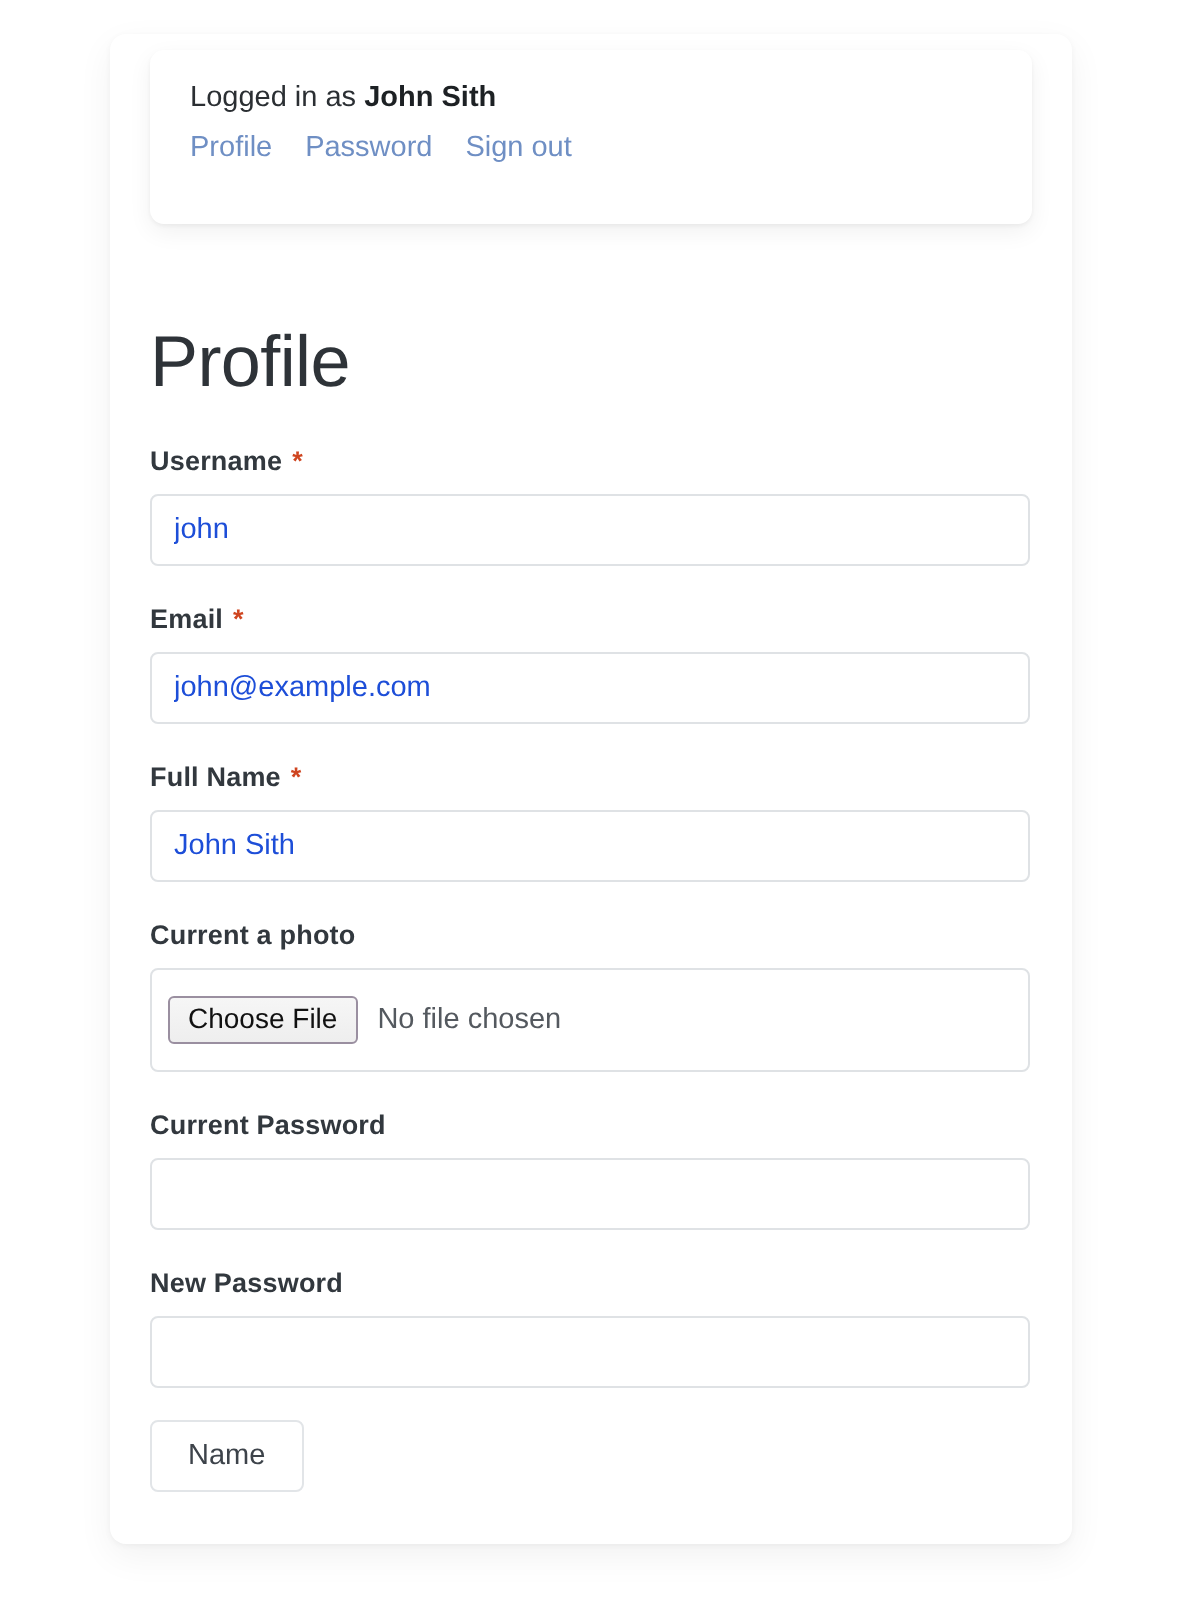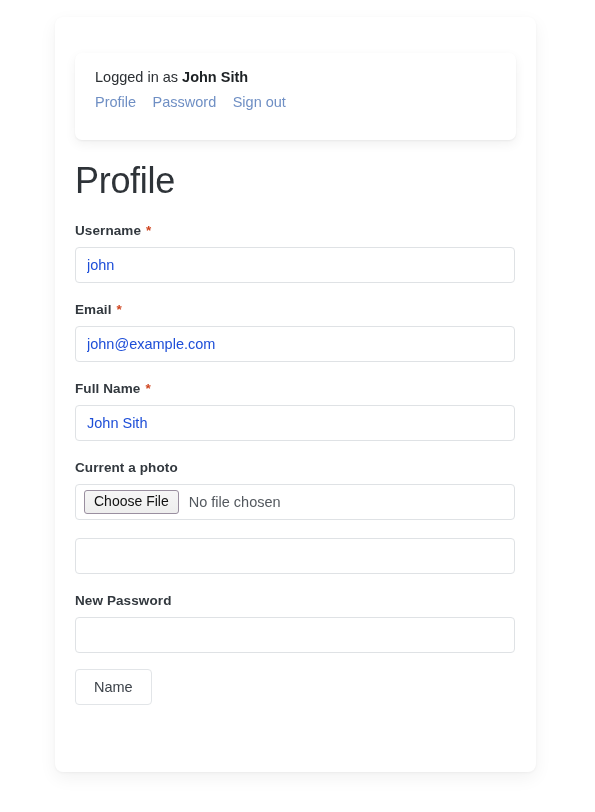--- a/index.html
+++ b/index.html
@@ -26,21 +26,21 @@
     border-radius: 8px;
     box-shadow: 0 1px 3px rgba(0,0,0,0.045),
                 0 6px 18px rgba(0,0,0,0.055);
     box-sizing: border-box;
   }
 
   
   #session-card {
     position: absolute;
     left: 20px;
-    top: 36px;
+    top: 8px;
     width: 441px;
     height: 87px;
     background: #ffffff;
     border-radius: 7px;
     box-shadow: 0 1px 2px rgba(0,0,0,0.05),
                 0 4px 12px rgba(0,0,0,0.06);
     box-sizing: border-box;
   }
   .session-inner {
     padding: 14px 20px 0 20px;
@@ -118,21 +118,21 @@
     color: #1d4ed8;
     outline: none;
   }
   .text-input::placeholder { color: #b9bfc5; }
 
   
   .file-input {
     display: flex;
     align-items: center;
     width: 440px;
-    height: 36px;
+    height: 52px;
     box-sizing: border-box;
     border: 1px solid #dfe2e5;
     border-radius: 4px;
     background: #ffffff;
     padding: 0 8px;
   }
   .choose-file-btn {
     font-family: "Liberation Sans", sans-serif;
     font-size: 14px;
     color: #111111;
@@ -216,20 +216,23 @@
       <label class="field-label">
         <span>Current a photo</span>
       </label>
       <div class="file-input">
         <button class="choose-file-btn">Choose File</button>
         <span class="file-status">No file chosen</span>
       </div>
     </div>
 
     <div class="field-group">
+      <label class="field-label">
+        <span>Current Password</span>
+      </label>
       <input class="text-input" type="password" value="" style="">
     </div>
 
     <div class="field-group">
       <label class="field-label">
         <span>New Password</span>
       </label>
       <input class="text-input" type="password" value="" style="">
     </div>
 

